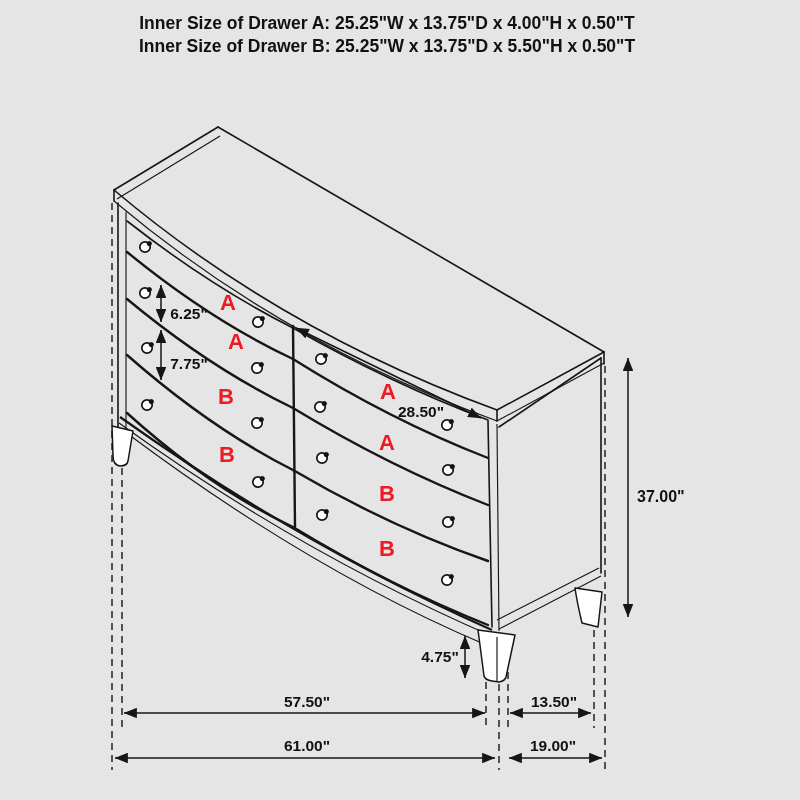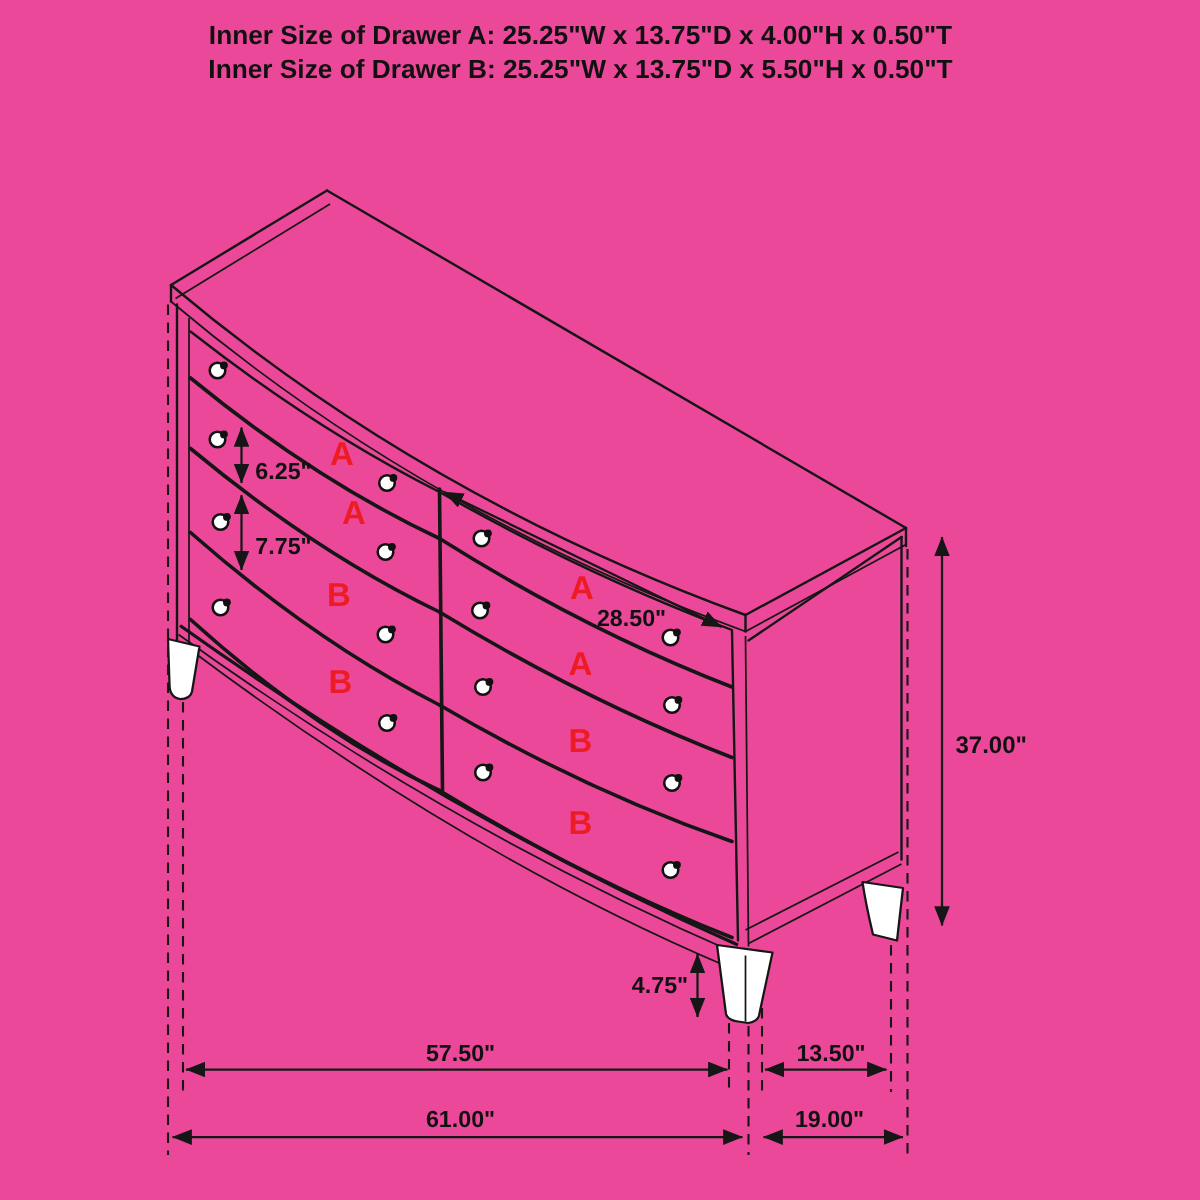--- a/index.html
+++ b/index.html
@@ -1,16 +1,16 @@
 <!DOCTYPE html>
 <html><head>
 <meta charset="utf-8">
 <style>
   html,body{margin:0;padding:0;background:#ffffff;}
-  .stage{width:800px;height:800px;position:relative;background:#ec4899;overflow:hidden;}
+  .stage{width:800px;height:800px;position:relative;background:#e5e5e5;overflow:hidden;}
   svg{display:block;}
   text{font-family:"Liberation Sans", sans-serif;font-weight:bold;fill:#111111;}
   .hdr{font-size:17.5px;}
   .dim{font-size:15.5px;}
   .dimbig{font-size:16px;}
   .red{font-size:22px;fill:#ed1c24;}
   .ln{stroke:#161616;fill:none;stroke-width:1.6;stroke-linecap:round;}
   .thin{stroke:#161616;fill:none;stroke-width:1.15;}
   .row{stroke:#161616;fill:none;stroke-width:2.4;stroke-linecap:round;}
   .band{stroke:#161616;fill:none;stroke-width:2.2;}

